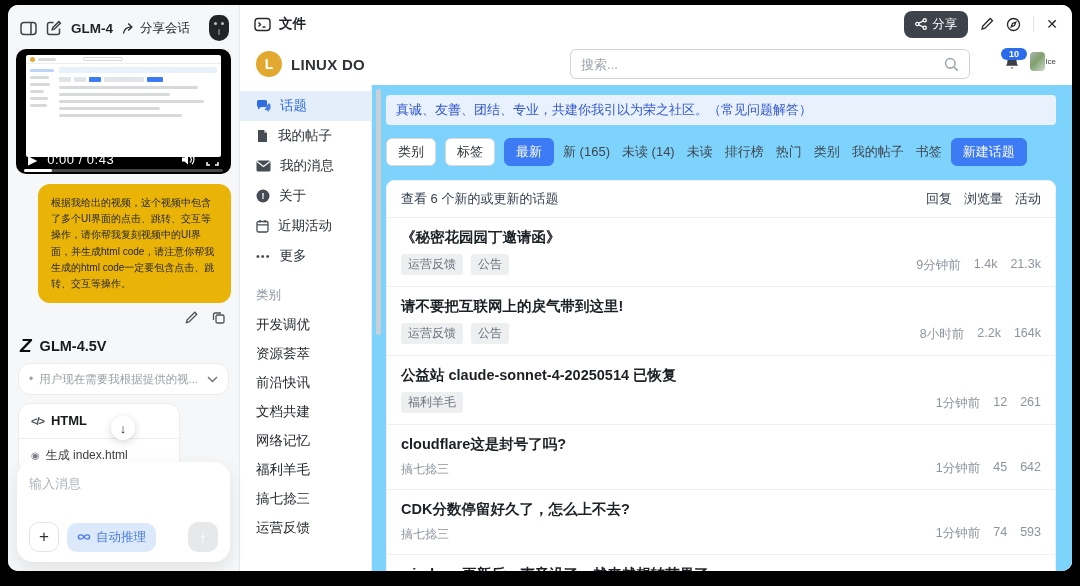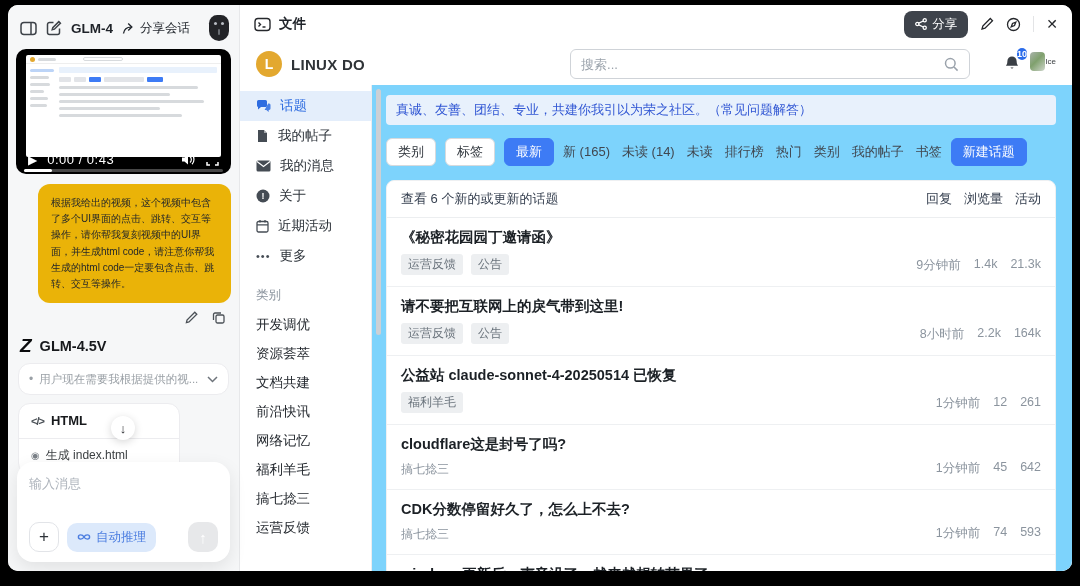--- a/index.html
+++ b/index.html
@@ -94,21 +94,21 @@
   .logo-circle { width:26px; height:26px; border-radius:50%; background:#e3a82f; color:#fff; font-weight:800;
     font-size:14px; display:flex; align-items:center; justify-content:center; flex:none; cursor:pointer; }
   .brand { font-size:15px; font-weight:800; color:#2f3337; letter-spacing:.3px; margin-left:9px; cursor:pointer; }
   .search-box { width:400px; height:30px; border:1px solid #cfd3d8; border-radius:6px; display:flex;
     align-items:center; padding:0 10px; margin:0 auto 0 205px; background:#fff; }
   .search-box input { flex:1; border:none; outline:none; font-size:13px; color:#3c4043; font-family:inherit; }
   .search-box input::placeholder { color:#9aa2ab; }
   .head-right { display:flex; align-items:flex-start; gap:10px; margin-left:auto; }
   .bell-wrap { position:relative; cursor:pointer; padding-top:3px; }
   .badge { position:absolute; top:-4px; right:-7px; background:#2b6cea; color:#fff; font-size:9px;
-    border-radius:8px; padding:1px 0; font-weight:700; }
+    border-radius:8px; padding:1px 8px; font-weight:700; }
   .avatar-wrap { display:flex; flex-direction:row; align-items:center; cursor:pointer; width:26px; }
   .avatar-img { width:22px; height:19px; border-radius:4px;
     background:linear-gradient(135deg,#aab4ac 0%,#7fa06d 45%,#cfd6cc 100%); }
   .avatar-label { font-size:8px; color:#3c4043; line-height:1.2; }
 
   
   .forum-body { flex:1; display:flex; background:#7dd3fc; position:relative; overflow:hidden; }
   .fsidebar { width:132px; flex:none; background:#fff; border-right:1px solid #ebedf0; padding-top:6px; }
   .nav-item { display:flex; align-items:center; gap:9px; height:30px; padding:0 8px 0 16px;
     font-size:13.5px; color:#2d333a; cursor:pointer; }
@@ -397,22 +397,22 @@
           <span>近期活动</span>
         </div>
         <div class="nav-item">
           <span class="nav-ellipsis">•••</span>
           <span>更多</span>
         </div>
 
         <div class="side-label">类别</div>
         <div class="cat-item">开发调优</div>
         <div class="cat-item">资源荟萃</div>
+        <div class="cat-item">前沿快讯</div>
         <div class="cat-item">文档共建</div>
-        <div class="cat-item">前沿快讯</div>
         <div class="cat-item">网络记忆</div>
         <div class="cat-item">福利羊毛</div>
         <div class="cat-item">搞七捻三</div>
         <div class="cat-item">运营反馈</div>
       </nav>
 
       <span class="scroll-thumb"></span>
 
       <section class="fcontent">
 

